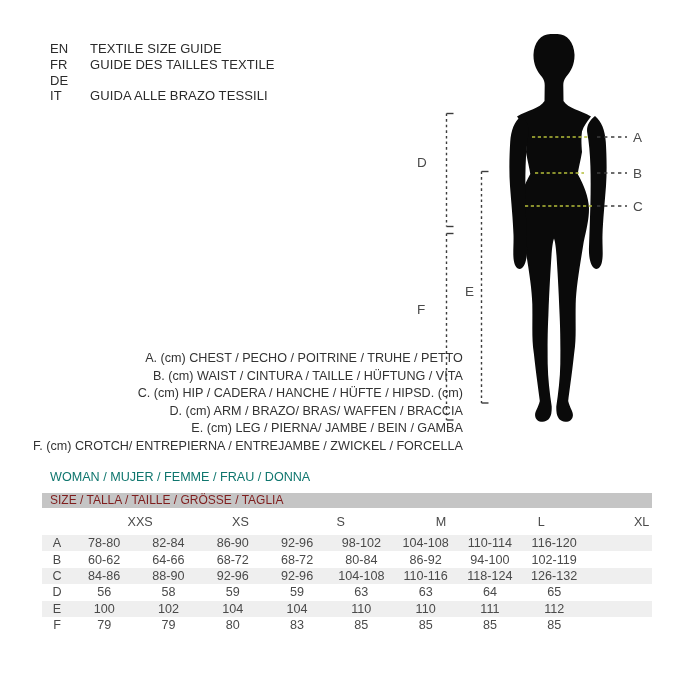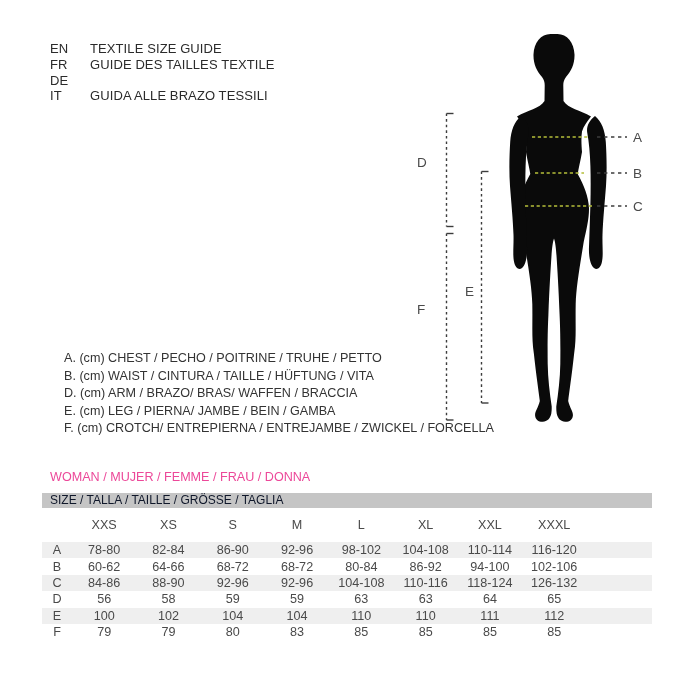--- a/index.html
+++ b/index.html
@@ -6,27 +6,27 @@
   body {
     width:700px; height:700px; background:#ffffff; position:relative;
     font-family:"Liberation Sans", sans-serif; color:#2e2e2e;
     -webkit-font-smoothing:antialiased; overflow:hidden;
   }
   .lang-block { position:absolute; left:50px; top:41px; font-size:13px; line-height:15.8px; color:#2b2b2b; letter-spacing:0.1px; }
   .lang-row { display:flex; white-space:nowrap; }
   .lang-code { width:40px; flex:0 0 40px; }
   .figure-wrap { position:absolute; left:400px; top:20px; width:260px; height:420px; }
   .figure-wrap svg { display:block; width:260px; height:420px; }
-  .legend-block { position:absolute; left:64px; top:350px; font-size:12.6px; line-height:17.5px; color:#333333; white-space:nowrap; }
-  .audience { position:absolute; left:50px; top:470px; font-size:12.6px; color:#ec4899; white-space:nowrap; }
+  .legend-block { position:absolute; left:33px; top:350px; font-size:12.6px; line-height:17.5px; color:#333333; white-space:nowrap;text-align:right; }
+  .audience { position:absolute; left:50px; top:470px; font-size:12.6px; color:#0f766e; white-space:nowrap; }
   .size-table { position:absolute; left:42px; top:493px; width:610px; font-size:12.6px; color:#4a4a4a; }
-  .size-header-bar { height:15px; line-height:15px; padding-left:8px; font-size:12px; color:#0f172a; white-space:nowrap; }
+  .size-header-bar { height:15px; line-height:15px; padding-left:8px; font-size:12px; color:#7f1d1d; white-space:nowrap; }
   .size-grid-row { display:grid; grid-template-columns:30px repeat(8,64.3px) 1fr; align-items:center; }
   .size-grid-row > div { text-align:center; white-space:nowrap; }
-  .col-head-row { height:34px; }
+  .col-head-row { height:27px;gap:36px; }
   .data-row { height:16.4px; }
   svg text { font-family:"Liberation Sans", sans-serif; }
 </style>
 </head>
 <body>
 
 <div class="lang-block">
     <div class="lang-row">
       <span class="lang-code">EN</span>
       <span class="lang-title">TEXTILE SIZE GUIDE</span>
@@ -146,20 +146,21 @@
     <line x1="46.5" y1="213.5" x2="46.5" y2="400" stroke="#3c3c3c" stroke-width="1.4" stroke-dasharray="2.6 3"></line>
     <line x1="46.5" y1="213.5" x2="53.5" y2="213.5" stroke="#3c3c3c" stroke-width="1.4"></line>
     <line x1="46.5" y1="400" x2="53.5" y2="400" stroke="#3c3c3c" stroke-width="1.4"></line>
     <text x="17" y="294" font-size="13.5" fill="#4a4a4a">F</text>
   </svg>
 </div>
 
 <div class="legend-block">
     <div>A. (cm) CHEST / PECHO / POITRINE / TRUHE / PETTO</div>
     <div>B. (cm) WAIST / CINTURA / TAILLE / HÜFTUNG / VITA</div>
+    <div>C. (cm) HIP / CADERA / HANCHE / HÜFTE / HIPSD. (cm)</div>
     <div>D. (cm) ARM / BRAZO/ BRAS/ WAFFEN / BRACCIA</div>
     <div>E. (cm) LEG / PIERNA/ JAMBE / BEIN / GAMBA</div>
     <div>F. (cm) CROTCH/ ENTREPIERNA / ENTREJAMBE / ZWICKEL / FORCELLA</div>
   </div>
 
 <div class="audience">WOMAN / MUJER / FEMME / FRAU / DONNA</div>
 
 <div class="size-table">
   <div class="size-header-bar" style="background: rgb(197, 197, 197);">SIZE / TALLA / TAILLE / GRÖSSE / TAGLIA</div>
   <div id="size-table-body">
@@ -189,21 +190,21 @@
       </div>
       <div class="size-grid-row data-row">
         <div>B</div>
         <div>60-62</div>
         <div>64-66</div>
         <div>68-72</div>
         <div>68-72</div>
         <div>80-84</div>
         <div>86-92</div>
         <div>94-100</div>
-        <div>102-106</div>
+        <div>102-119</div>
         <div></div>
       </div>
       <div class="size-grid-row data-row" style="background: rgb(239, 239, 239);">
         <div>C</div>
         <div>84-86</div>
         <div>88-90</div>
         <div>92-96</div>
         <div>92-96</div>
         <div>104-108</div>
         <div>110-116</div>

